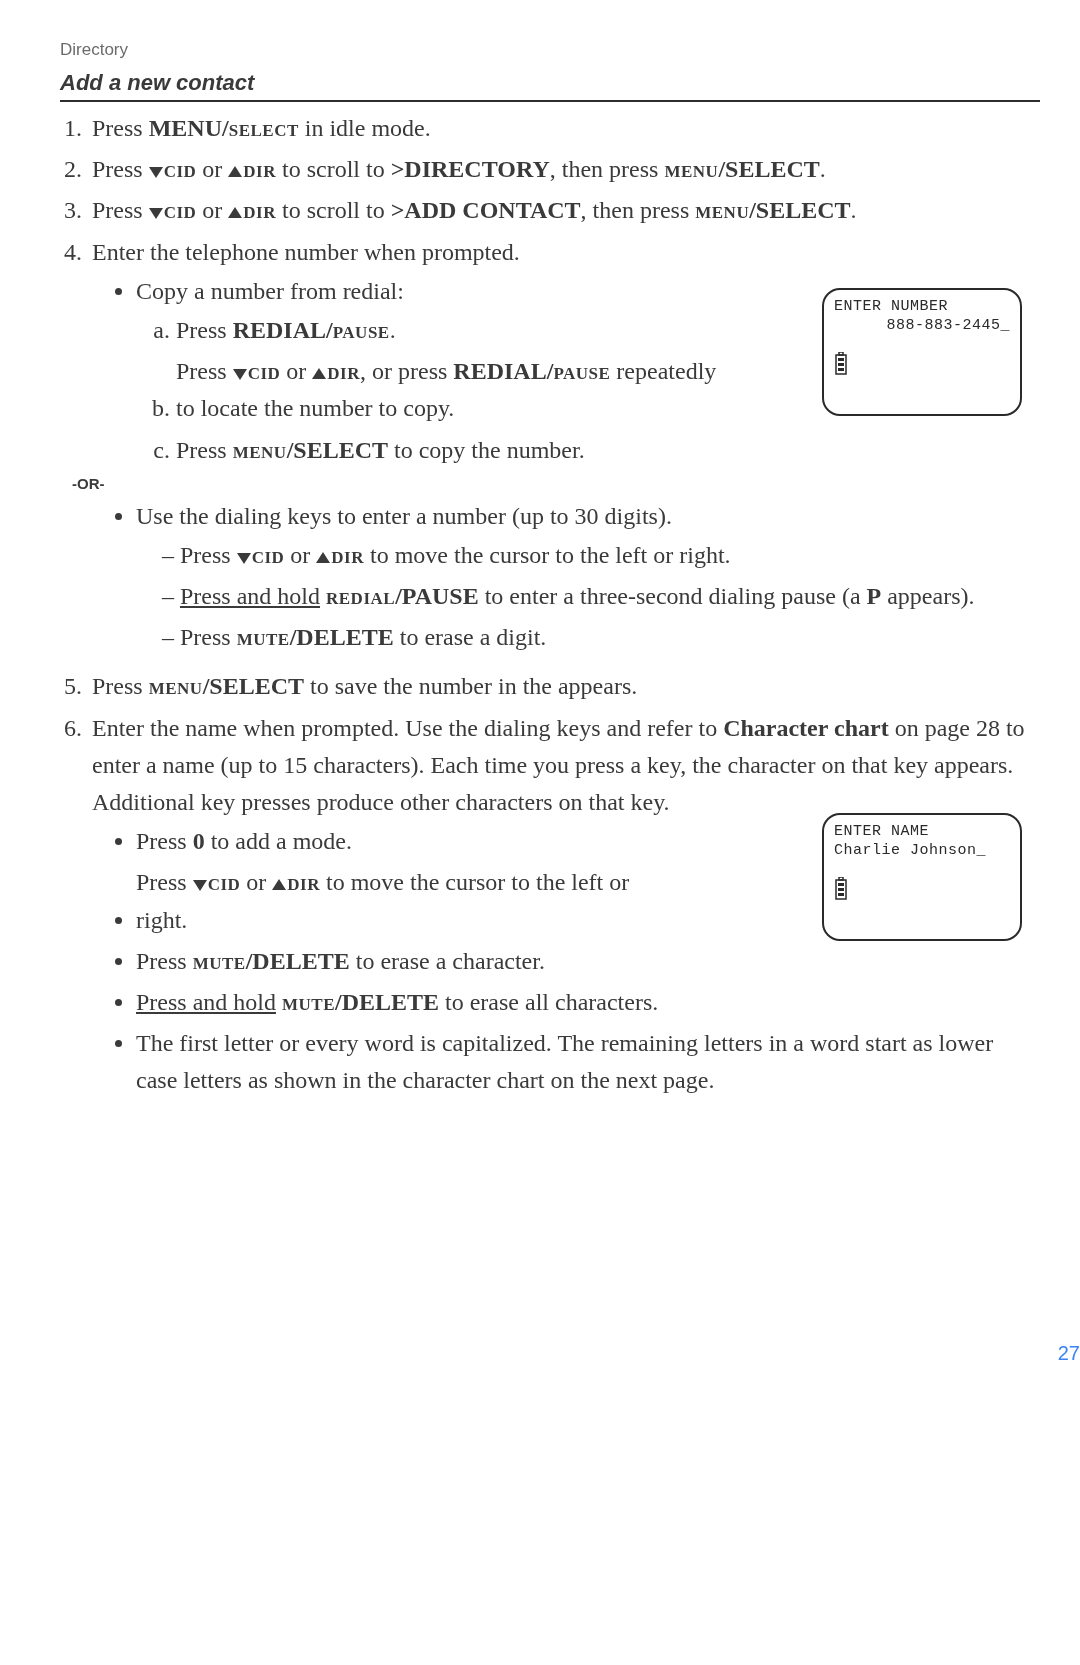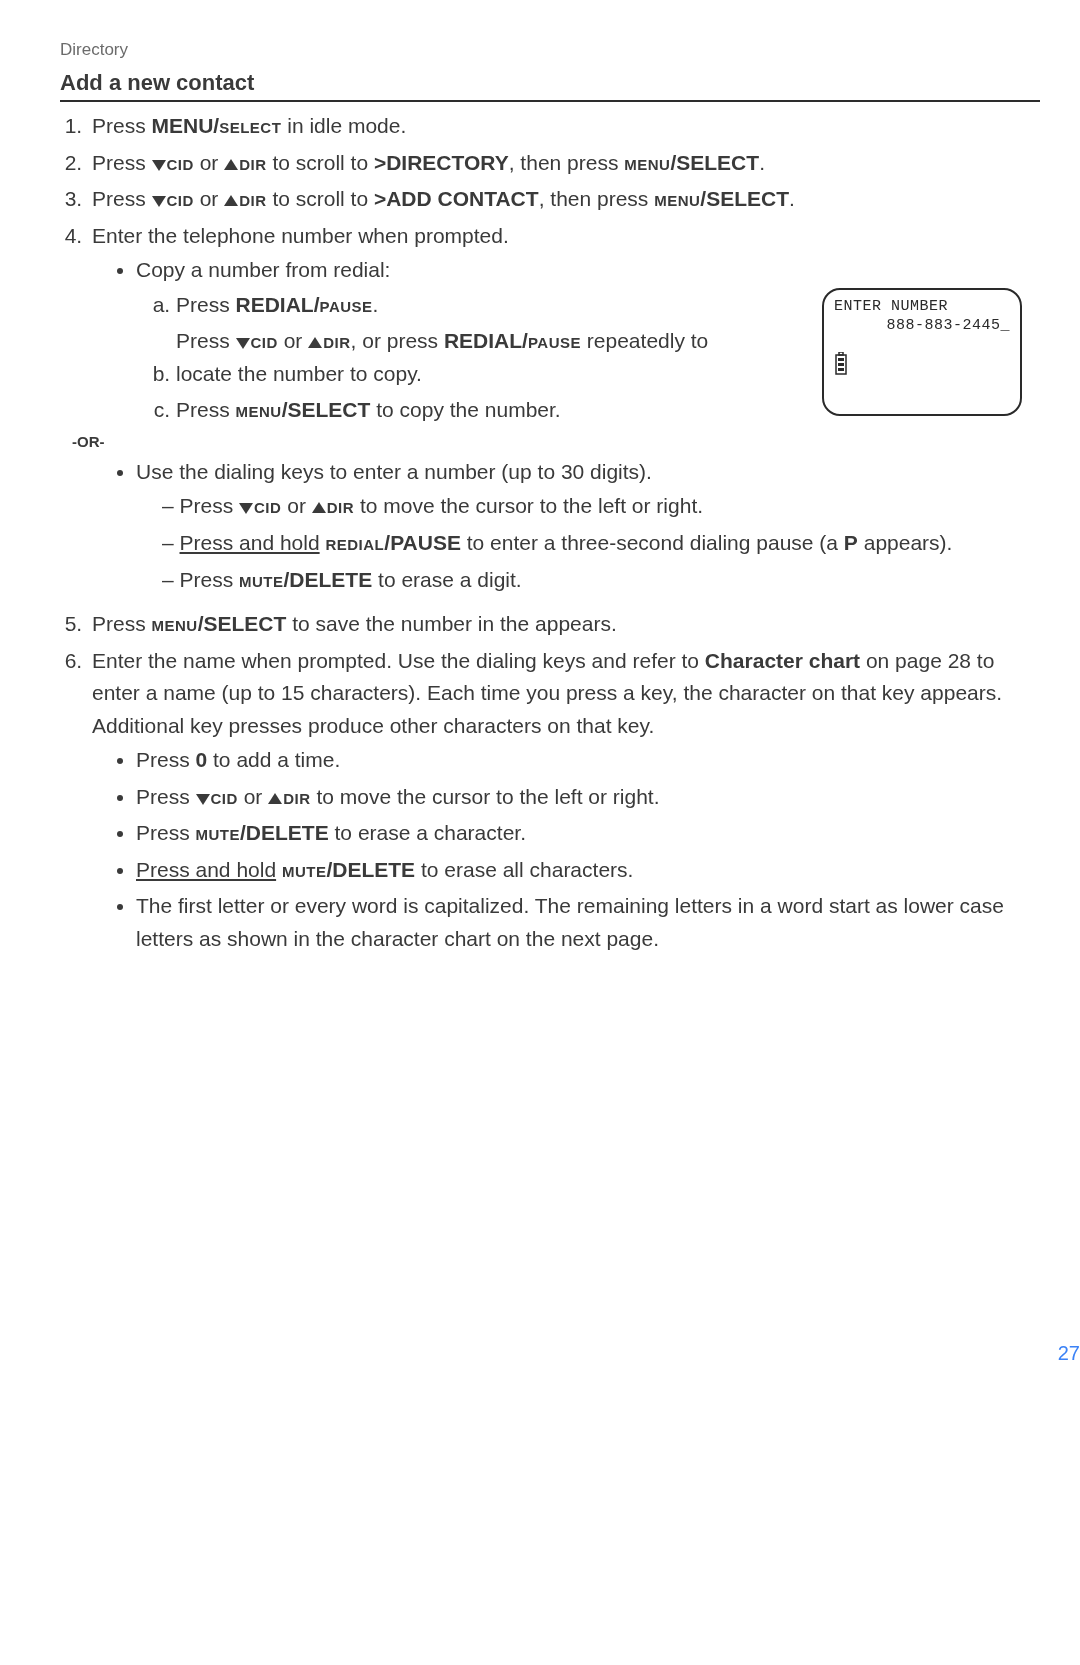--- a/index.html
+++ b/index.html
@@ -29,26 +29,28 @@
     font-size: 40px;
     margin: 0 0 24px 0;
     letter-spacing: 0.5px;
   }
   h2.section {
     font-weight: 700;
     font-size: 22px;
     margin: 0 0 6px 0;
     border-bottom: 2px solid #2d2d2d;
     padding-bottom: 4px;
+    font-style: italic;
   }
   ol.steps {
     margin: 8px 0 0 0;
     padding: 0 0 0 28px;
-    font-size: 21px;
+    font-size: 24px;
     line-height: 1.55;
+    font-family: Liberation Serif, serif;
   }
   ol.steps > li {
     margin-bottom: 4px;
     padding-left: 4px;
   }
   ul.bullets {
     list-style: disc;
     margin: 2px 0 2px 0;
     padding-left: 44px;
   }
@@ -196,21 +198,21 @@
   <ol class="steps" start="5">
     <li>
       <span>Press </span><span class="b"><span class="sc">menu</span><span>/SELECT</span></span><span> to save the number in the appears.</span>
     </li>
     <li>
       <span class="narrow" style="display:inline;">
         <span>Enter the name when prompted. Use the dialing keys and refer to </span><span class="b">Character chart</span><span> on page 28 to enter a name (up to 15 characters). Each time you press a key, the character on that key appears. Additional key presses produce other characters on that key.</span>
       </span>
       <ul class="bullets">
         <li>
-          <span>Press </span><span class="b">0</span><span> to add a time.</span>
+          <span>Press </span><span class="b">0</span><span> to add a mode.</span>
         </li>
         <li><span class="widthcap2">
           <span>Press </span><span class="tri-down"></span><span class="sc">cid</span><span> or </span><span class="tri-up"></span><span class="sc">dir</span><span> to move the cursor to the left or right.</span>
         </span></li>
         <li>
           <span>Press </span><span class="b"><span class="sc">mute</span><span>/DELETE</span></span><span> to erase a character.</span>
         </li>
         <li>
           <span class="u">Press and hold</span> <span class="b"><span class="sc">mute</span><span>/DELETE</span></span><span> to erase all characters.</span>
         </li>
@@ -226,15 +228,26 @@
     <div class="l2">888-883-2445_</div>
     <svg class="bat" width="14" height="24" viewBox="0 0 14 24">
       <rect x="5" y="0" width="4" height="3" fill="none" stroke="#2a2a2a" stroke-width="1.5"></rect>
       <rect x="2" y="3" width="10" height="19" fill="none" stroke="#2a2a2a" stroke-width="1.5"></rect>
       <rect x="4" y="6" width="6" height="3" fill="#2a2a2a"></rect>
       <rect x="4" y="11" width="6" height="3" fill="#2a2a2a"></rect>
       <rect x="4" y="16" width="6" height="3" fill="#2a2a2a"></rect>
     </svg>
   </div>
 
+  <div class="lcd" style="top:813px; right:58px;">
+    <div class="l1">ENTER NAME</div>
+    <div class="l2 left">Charlie Johnson_</div>
+    <svg class="bat" width="14" height="24" viewBox="0 0 14 24">
+      <rect x="5" y="0" width="4" height="3" fill="none" stroke="#2a2a2a" stroke-width="1.5"></rect>
+      <rect x="2" y="3" width="10" height="19" fill="none" stroke="#2a2a2a" stroke-width="1.5"></rect>
+      <rect x="4" y="6" width="6" height="3" fill="#2a2a2a"></rect>
+      <rect x="4" y="11" width="6" height="3" fill="#2a2a2a"></rect>
+      <rect x="4" y="16" width="6" height="3" fill="#2a2a2a"></rect>
+    </svg>
+  </div>
 
   <div class="footer-num">27</div>
 </div>
 
 </body></html>

